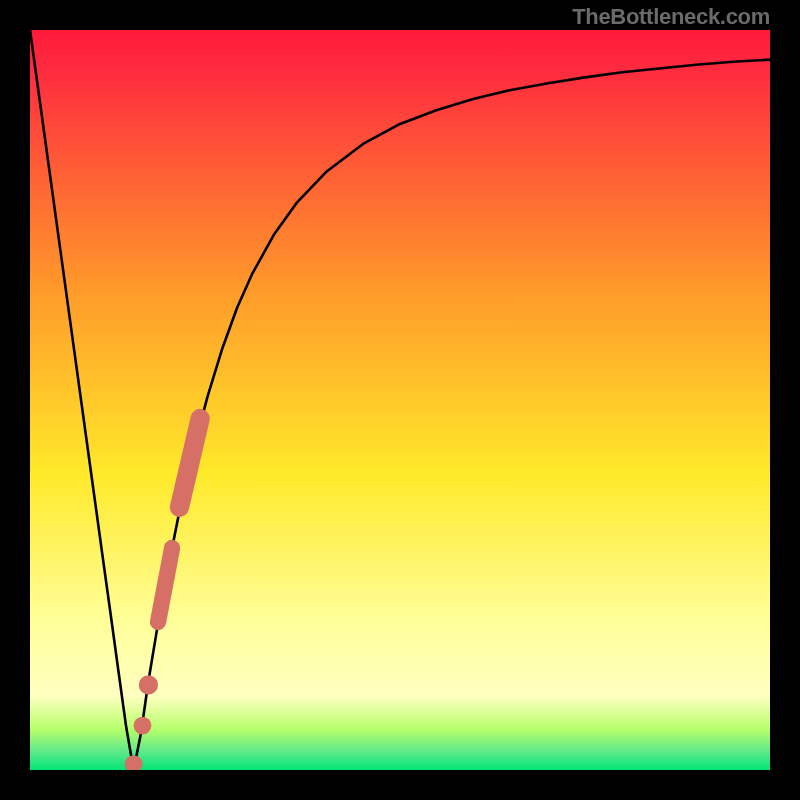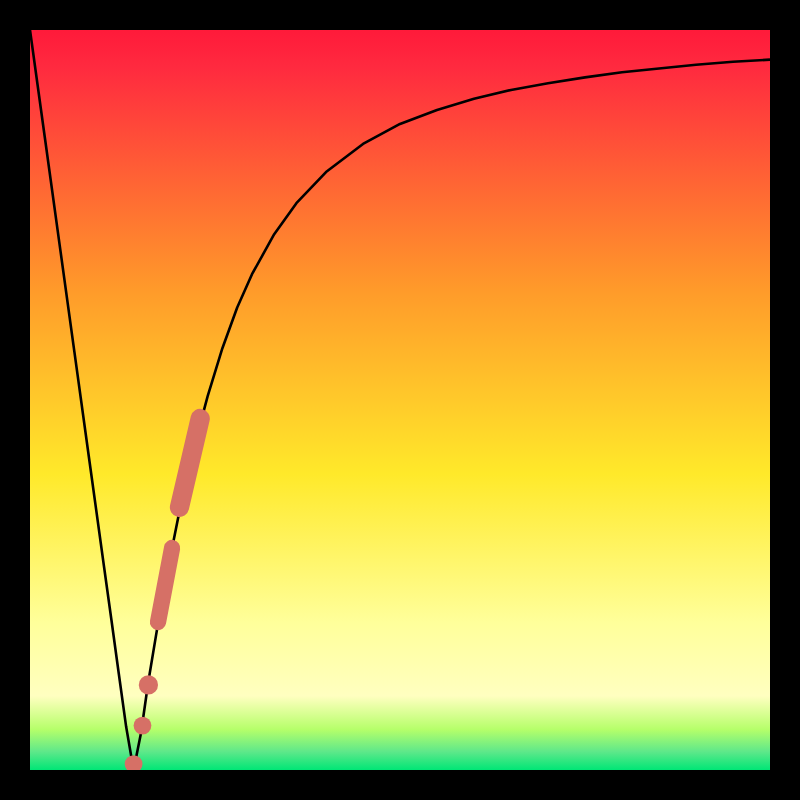--- a/index.html
+++ b/index.html
@@ -35,20 +35,21 @@
     font-weight: 600;
     color: #6b6b6b;
     letter-spacing: -0.3px;
   }
 </style>
 </head>
 <body>
 
 <div class="frame">
 
+  <div class="watermark">TheBottleneck.com</div>
 
   <div class="plot">
     <svg id="chart-svg" width="740" height="740" viewBox="0 0 740 740">
       <defs>
         <linearGradient id="bg-grad" x1="0" y1="0" x2="0" y2="1">
 
         <stop offset="0%" stop-color="#ff1a3a"></stop>
             <stop offset="5%" stop-color="#ff2a3f"></stop>
             <stop offset="35%" stop-color="#ff9a2a"></stop>
             <stop offset="60%" stop-color="#ffe92a"></stop>

